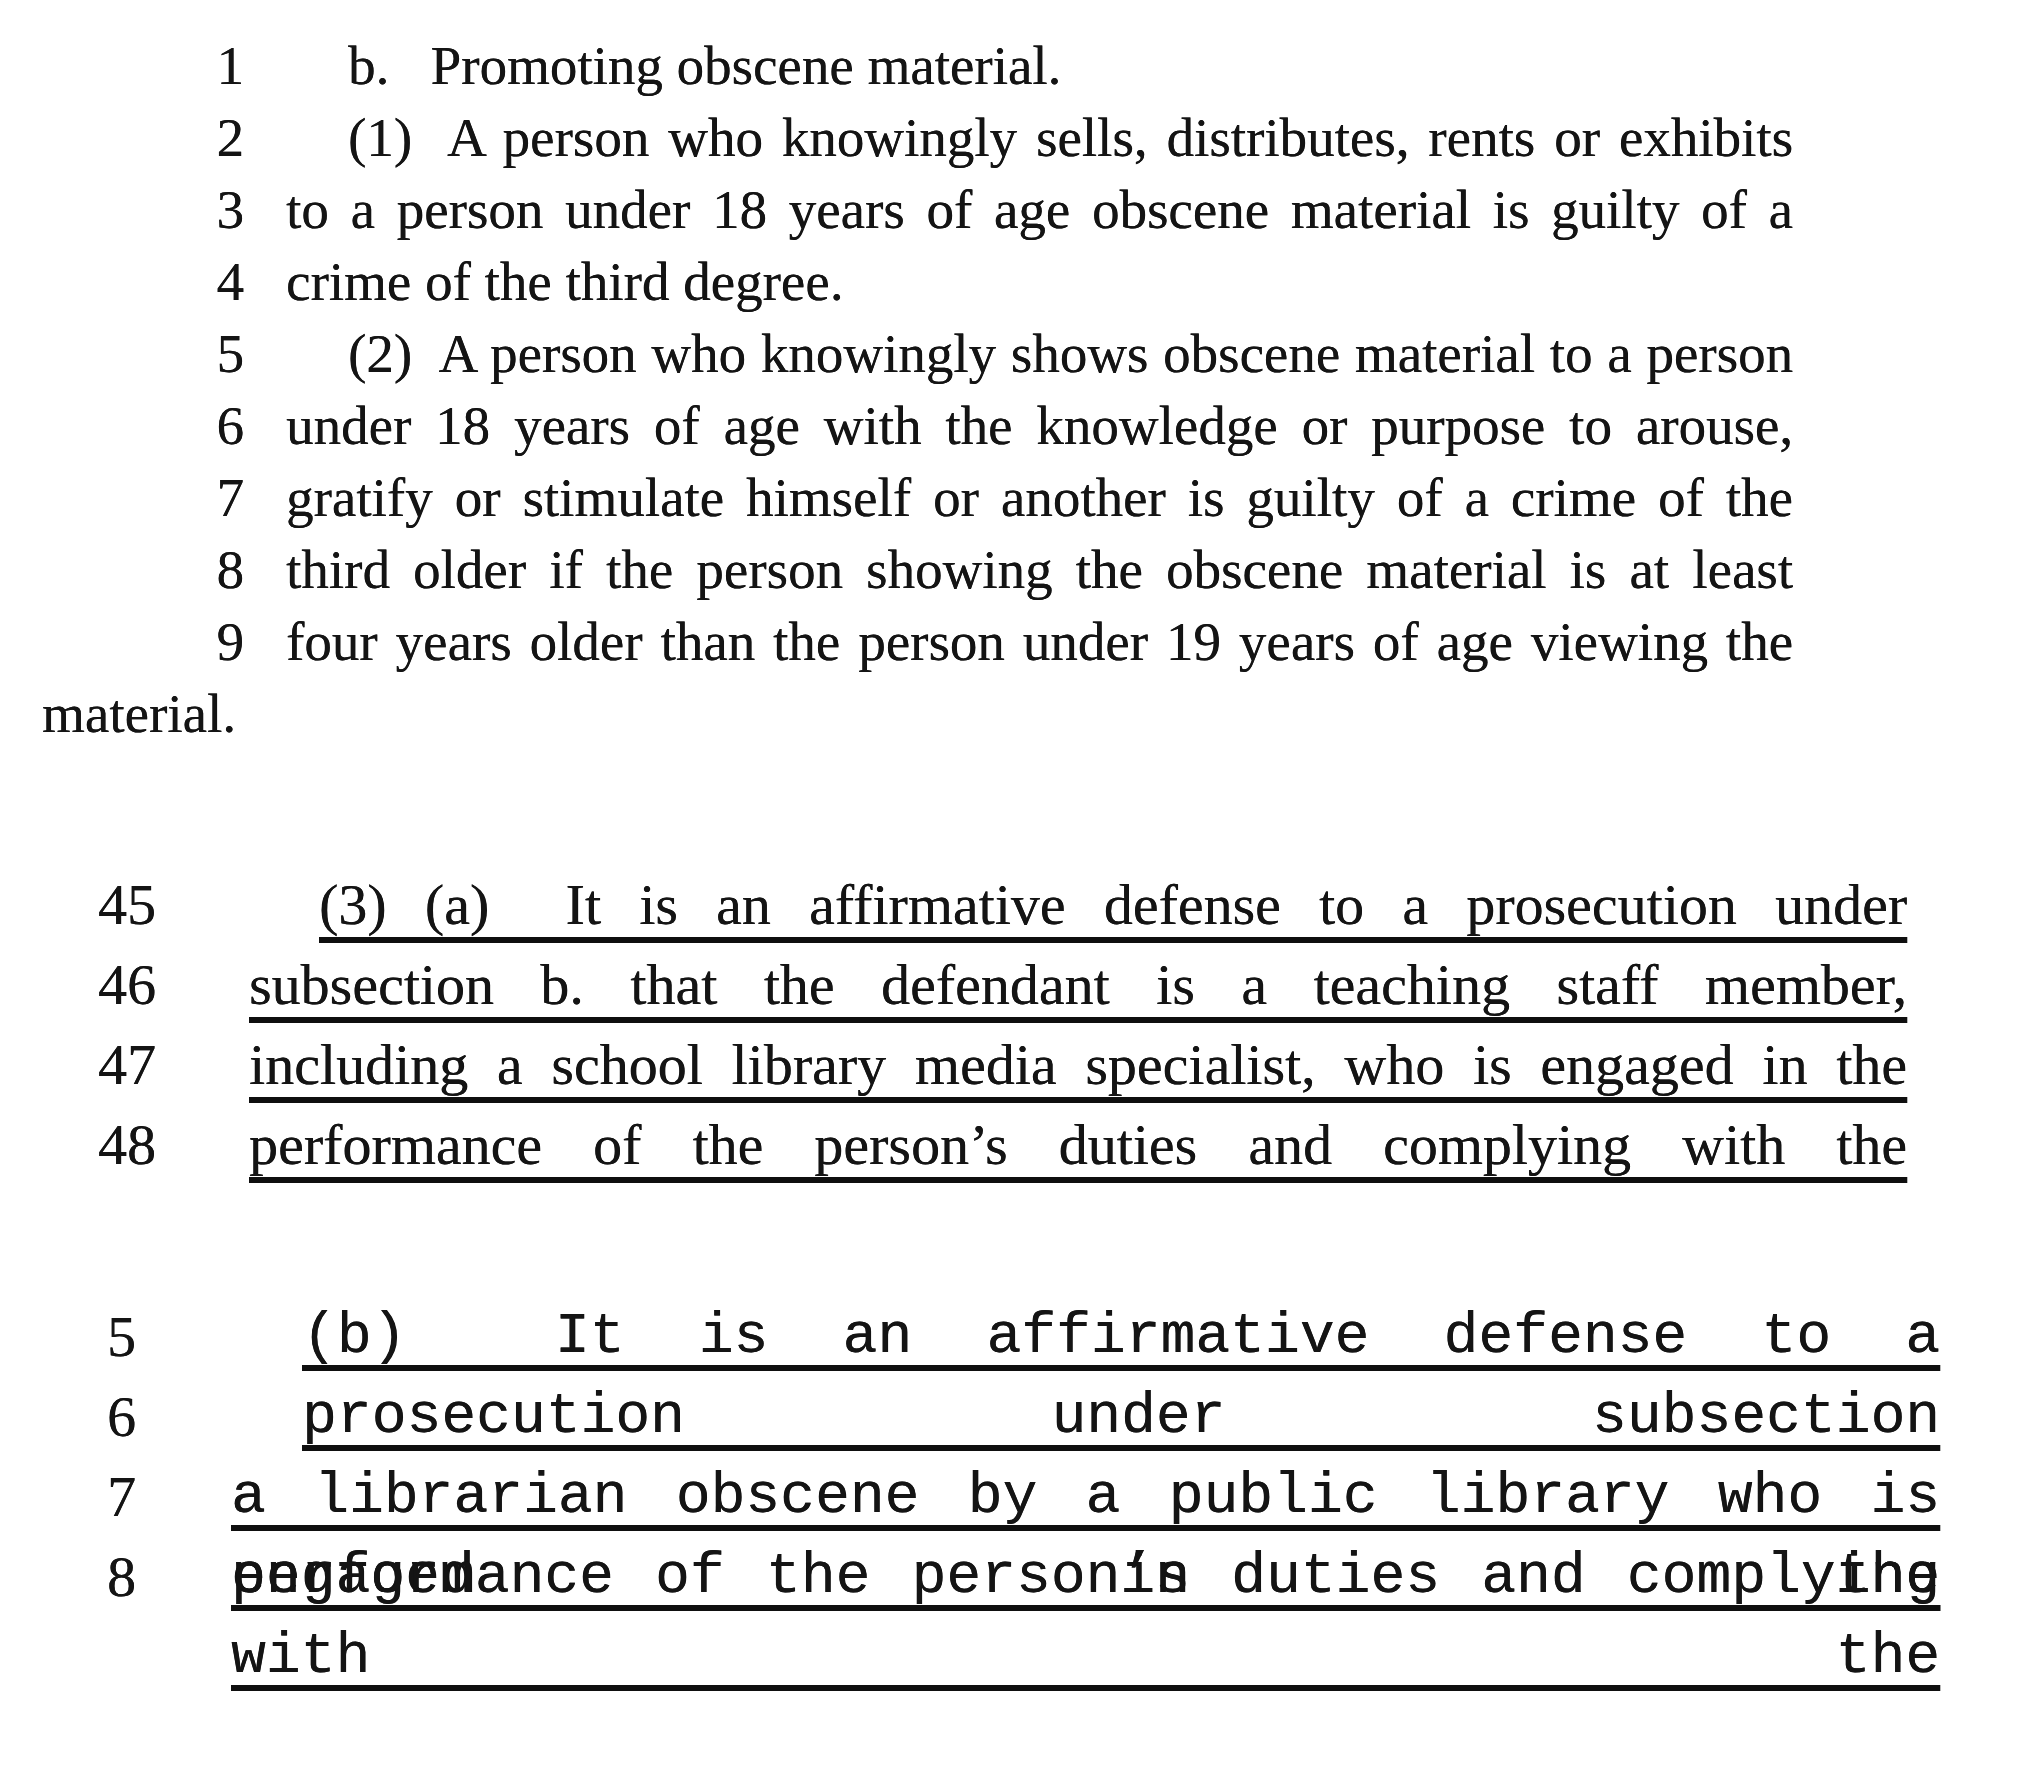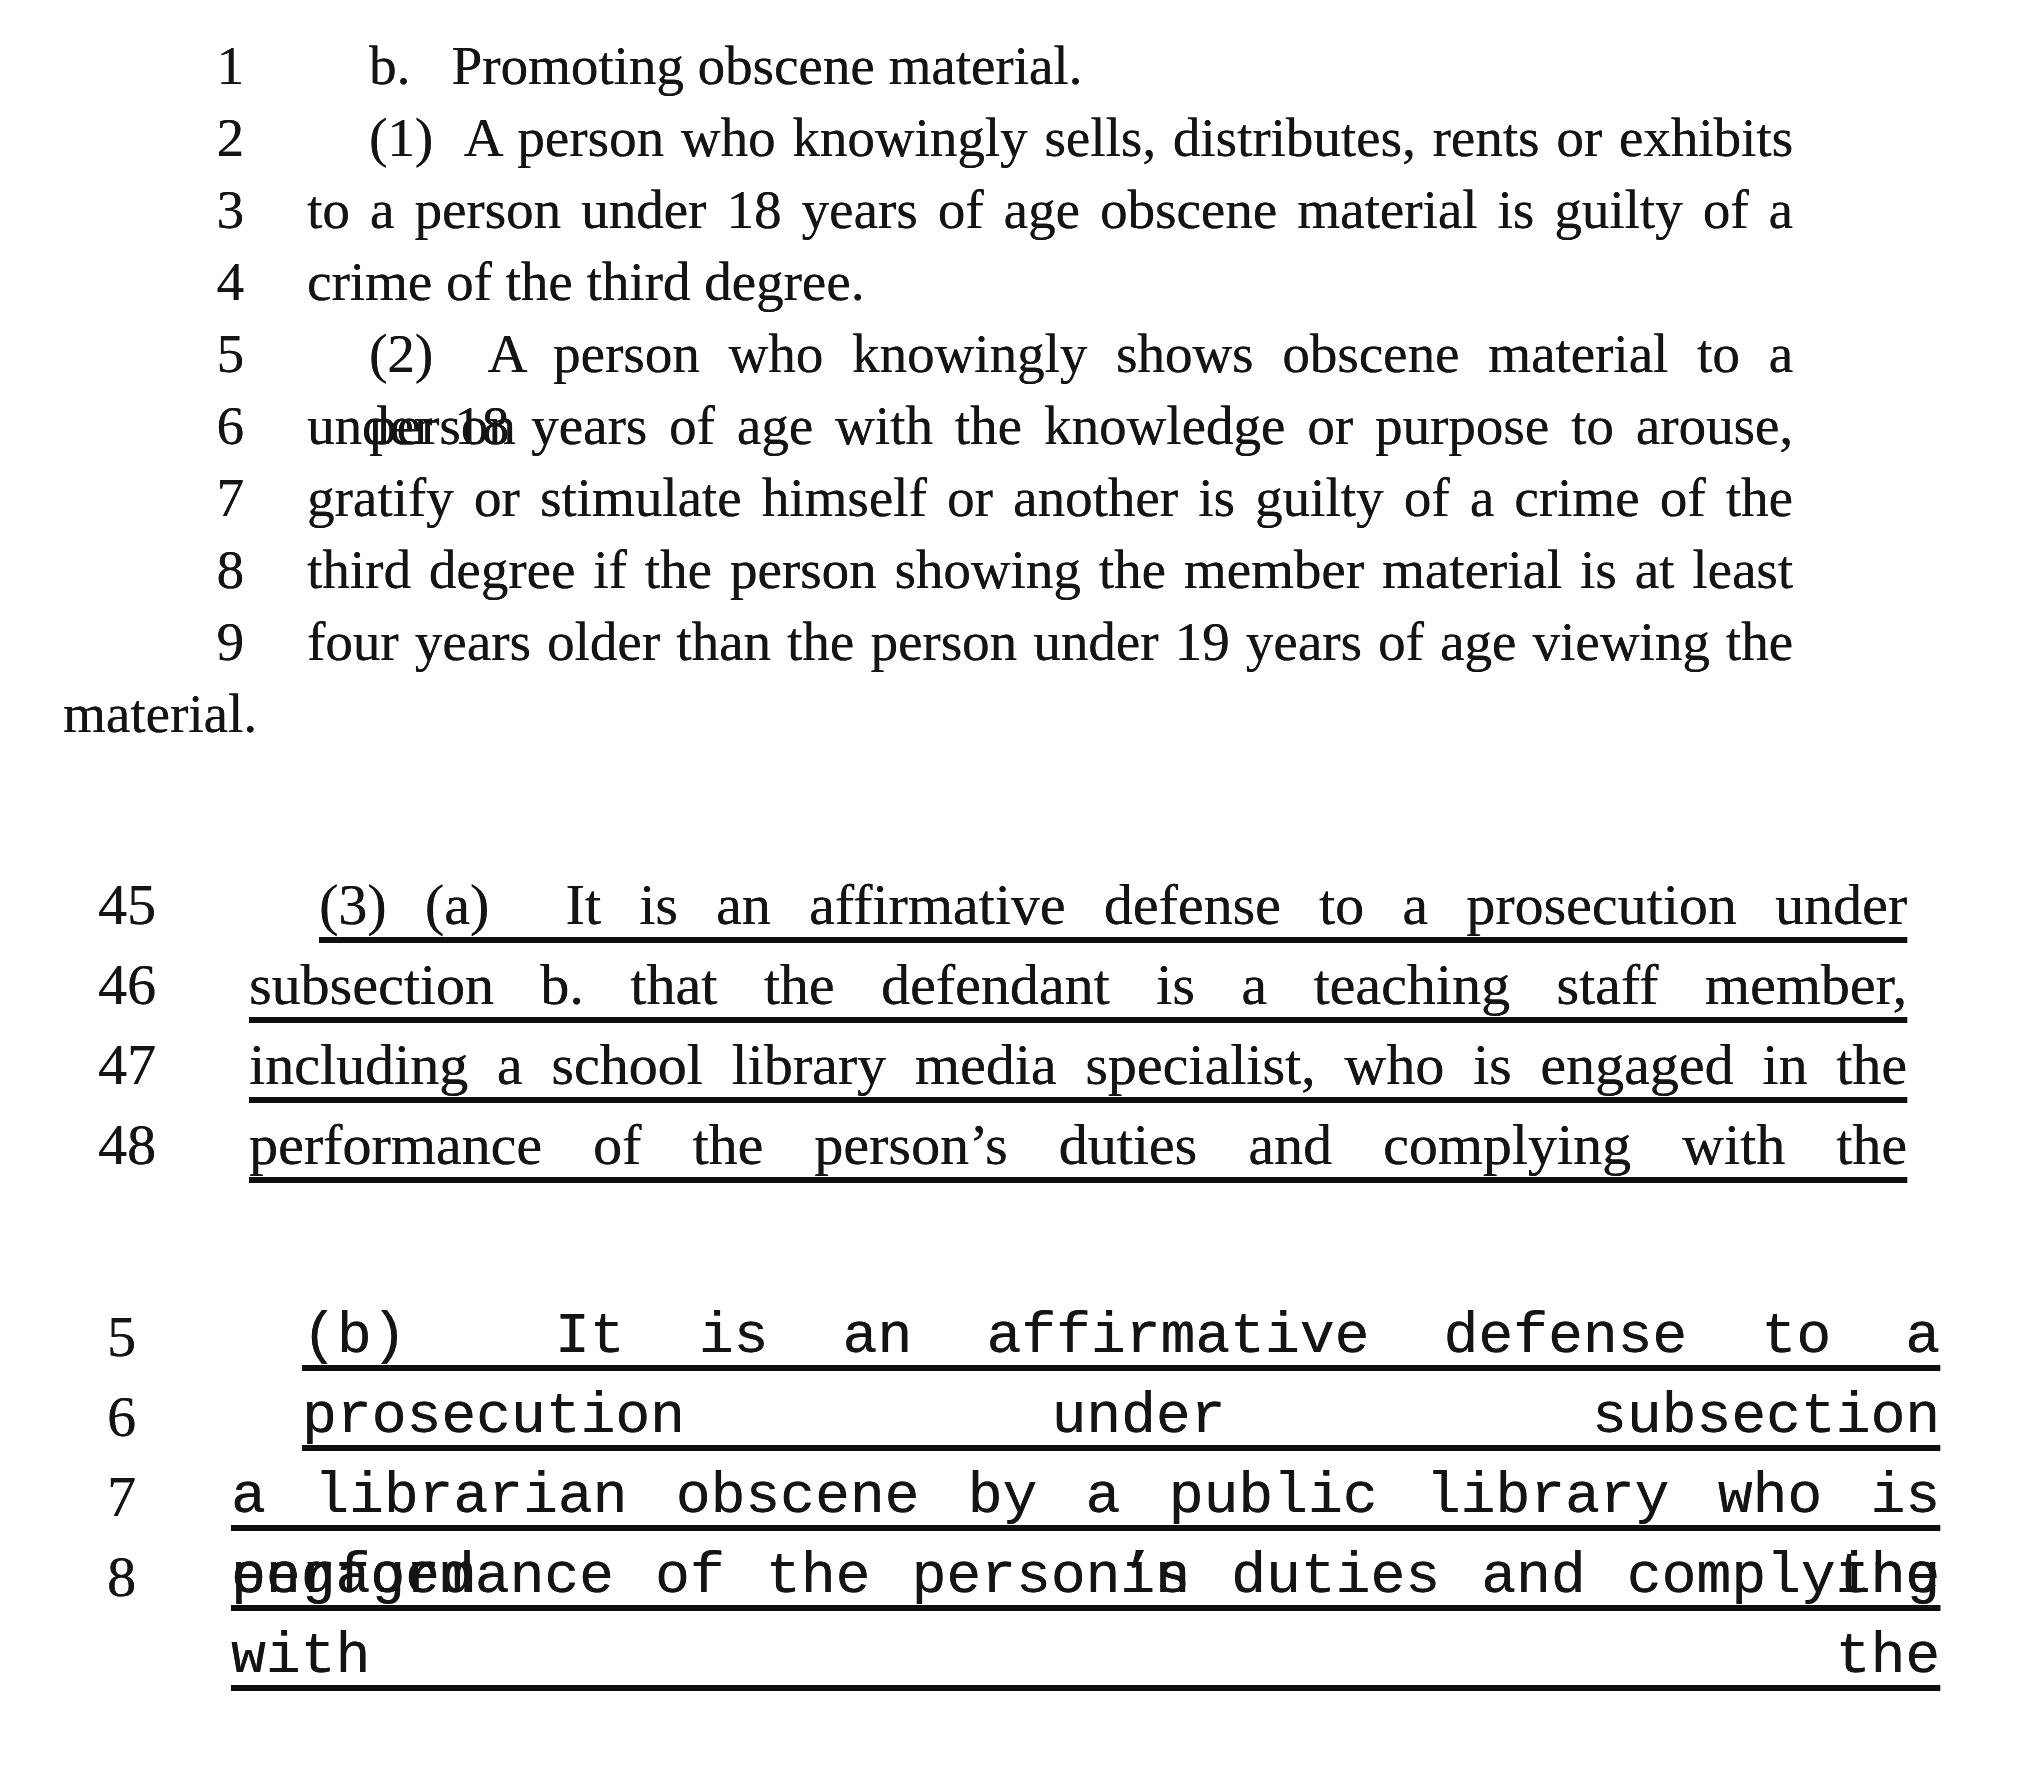--- a/index.html
+++ b/index.html
@@ -36,21 +36,21 @@
     text-decoration: underline;
     text-decoration-thickness: 6px;
     text-underline-offset: 13px;
     text-decoration-color: #0f0f0f;
   }
 
   
   #block1 { top: 30px; width: 1793px; font-size: 55px; }
   #block1 .line { height: 72px; line-height: 72px; }
   #block1 .num { width: 244px; }
-  #block1 .txt { margin-left: 63px; }
+  #block1 .txt { margin-left: 42px; }
   #block1 .ind .txt { padding-left: 62px; }
 
   
   #block2 { top: 865px; width: 1907px; font-size: 58px; }
   #block2 .line { height: 80px; line-height: 80px; }
   #block2 .num { width: 156px; }
   #block2 .txt { margin-left: 93px; }
   #block2 .ind .txt { padding-left: 70px; }
 
   
@@ -89,21 +89,21 @@
     <div class="line jus">
       <div class="num">6</div>
       <div class="txt">under 18 years of age with the knowledge or purpose to arouse,</div>
     </div>
     <div class="line jus">
       <div class="num">7</div>
       <div class="txt">gratify or stimulate himself or another is guilty of a crime of the</div>
     </div>
     <div class="line jus">
       <div class="num">8</div>
-      <div class="txt">third degree if the person showing the member material is at least</div>
+      <div class="txt">third older if the person showing the obscene material is at least</div>
     </div>
     <div class="line jus">
       <div class="num">9</div>
       <div class="txt">four years older than the person under 19 years of age viewing the</div>
     </div>
     <div class="line">
       <div class="txt">material.</div>
     </div>
   </div>
 

